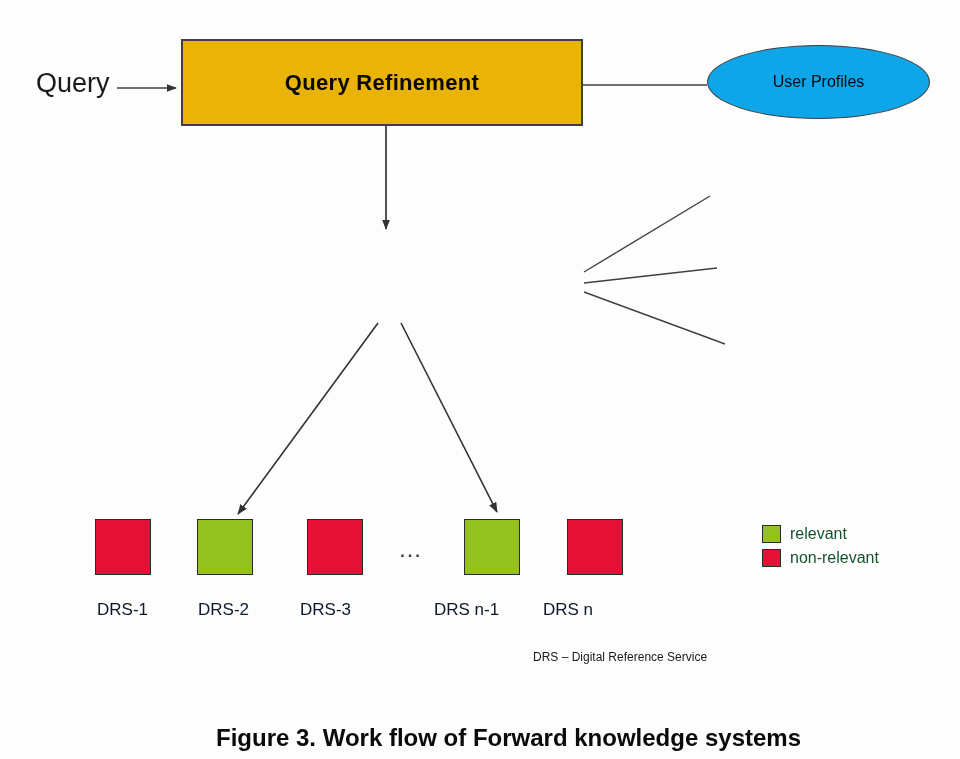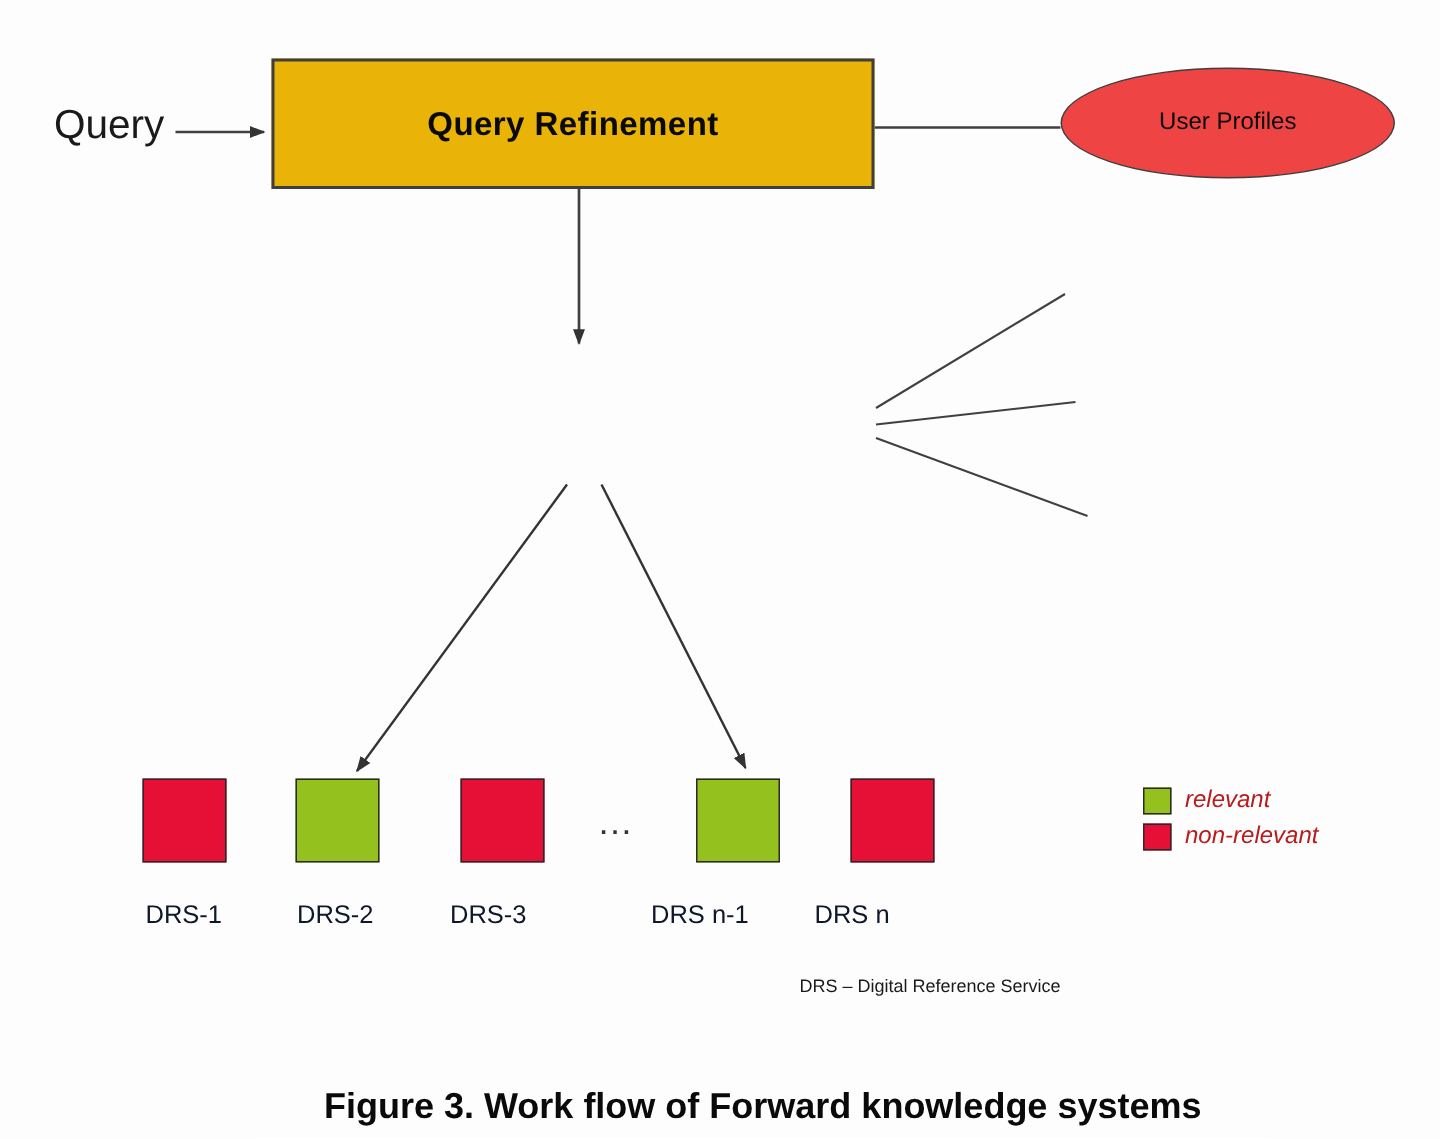--- a/index.html
+++ b/index.html
@@ -34,21 +34,21 @@
     font-weight: bold;
     font-size: 22px;
     letter-spacing: 0.3px;
     color: #0a0a0a;
   }
   #box-query-refinement { left: 181px; top: 39px;  width: 402px; height: 87px; }
   #box-source-selection { left: 181px; top: 233px; width: 402px; height: 89px; }
 
   .node-ellipse {
     position: absolute;
-    background: #ef4444;
+    background: #0ea5e9;
     border: 1.5px solid #3f3f3f;
     box-sizing: border-box;
     border-radius: 50%;
     display: flex;
     align-items: center;
     justify-content: center;
     font-size: 16px;
     color: #0a0a0a;
     white-space: nowrap;
   }
@@ -108,23 +108,22 @@
   #legend-row-0 { top: 525px; }
   #legend-row-1 { top: 549px; }
   .legend-swatch {
     width: 19px; height: 18px;
     border: 1.5px solid #2a2a2a;
     box-sizing: border-box;
     flex: 0 0 auto;
   }
   .legend-label {
     font-size: 16px;
-    color: #b91c1c;
-    white-space: nowrap;
-    font-style: italic;
+    color: #14532d;
+    white-space: nowrap;
   }
 
   #abbreviation-note {
     position: absolute;
     left: 533px; top: 650px;
     font-size: 12px;
     color: #1a1a1a;
     white-space: nowrap;
   }
   #figure-caption {

